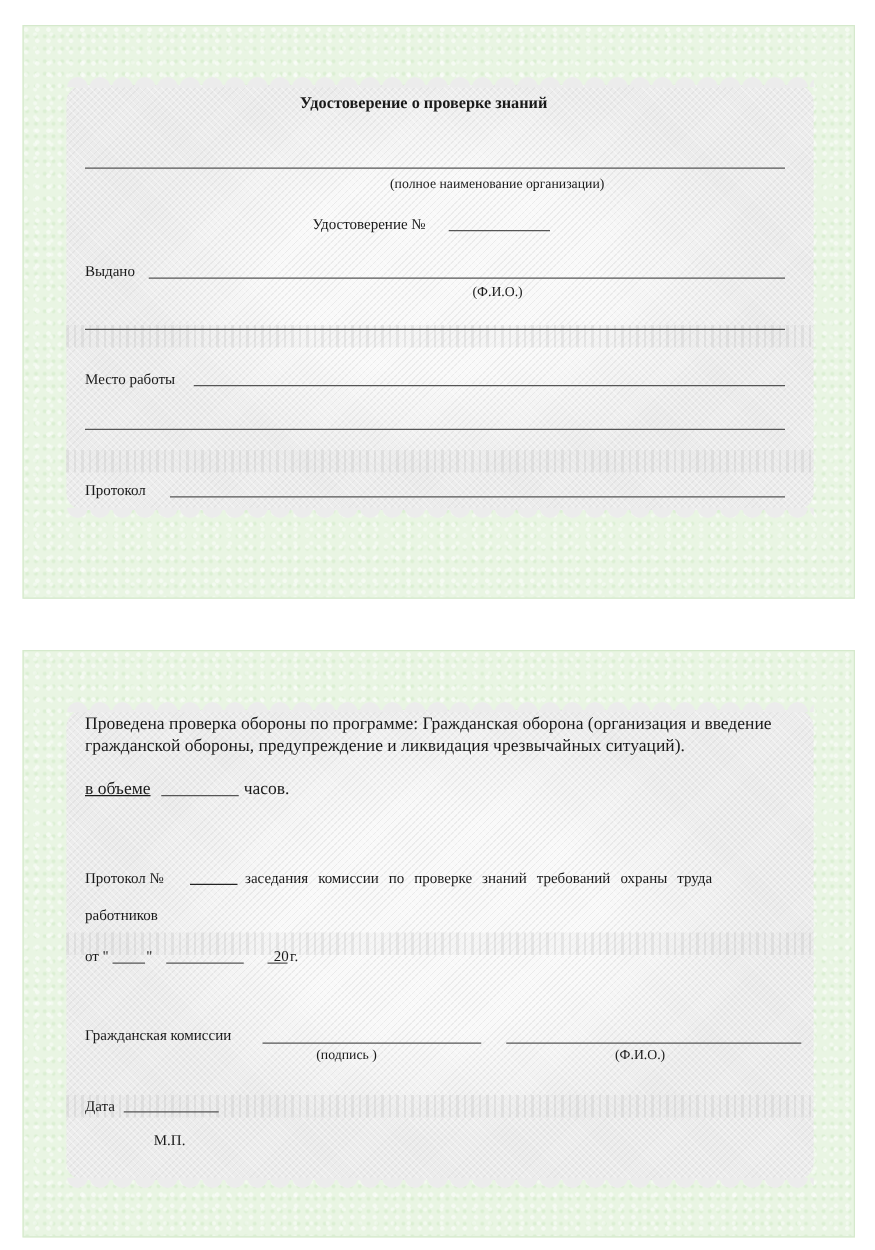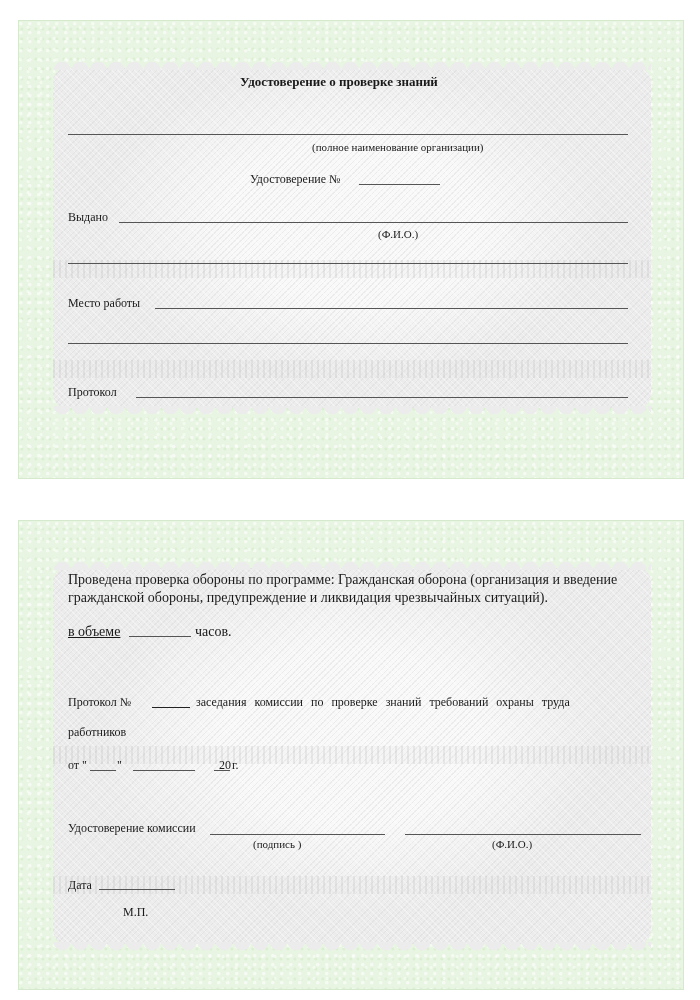--- a/index.html
+++ b/index.html
@@ -106,21 +106,21 @@
 <div class="t" style="left:68px; top:713px;margin-top:12px;">работников</div>
 
 <div class="t" style="left:68px; top:758px;">от "</div>
 <div class="line" style="left:90px; width:26px; top:770px;"></div>
 <div class="t" style="left:117px; top:758px;">"</div>
 <div class="line" style="left:133px; width:62px; top:770px;"></div>
 <div class="t" style="left:199px; top:758px;margin-left:20px;">20</div>
 <div class="line" style="left:214px; width:16px; top:770px;"></div>
 <div class="t" style="left:232px; top:758px;">г.</div>
 
-<div class="t" style="left:68px; top:821px;">Удостоверение комиссии</div>
+<div class="t" style="left:68px; top:821px;">Гражданская комиссии</div>
 <div class="line" style="left:210px; width:175px; top:834px;"></div>
 <div class="t small" style="left:253px; top:838px;">(подпись )</div>
 <div class="line" style="left:405px; width:236px; top:834px;"></div>
 <div class="t small" style="left:492px; top:838px;">(Ф.И.О.)</div>
 
 <div class="t" style="left:68px; top:878px;">Дата</div>
 <div class="line" style="left:99px; width:76px; top:889px;"></div>
 
 <div class="t" style="left:123px; top:905px;">М.П.</div>
 

